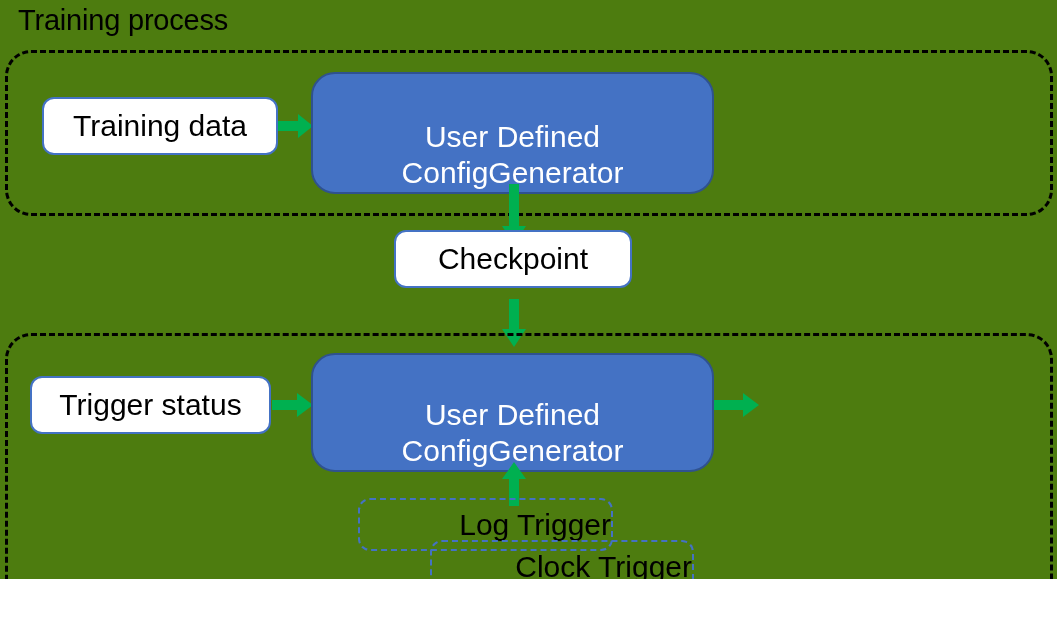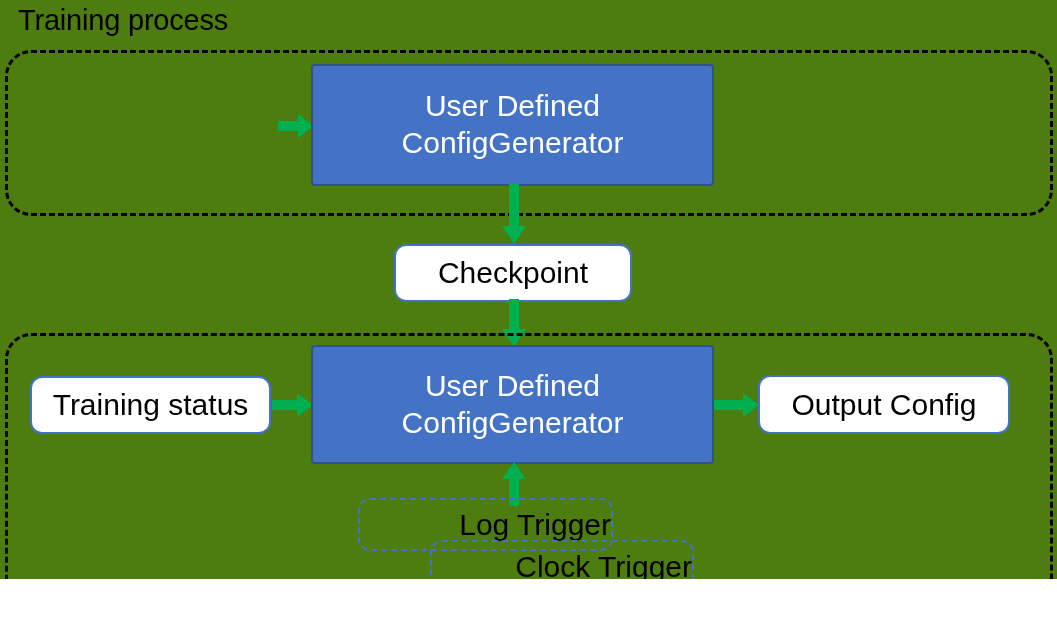--- a/index.html
+++ b/index.html
@@ -52,29 +52,30 @@
     line-height: 1.05;
     white-space: nowrap;
   }
 
   
   .node-blue {
     position: absolute;
     box-sizing: border-box;
     background: #4472C4;
     border: 2px solid #2F528F;
-    border-radius: 4px;
+    border-radius: 24px;
     display: flex;
     flex-direction: column;
     align-items: center;
-    justify-content: center;
+    justify-content: flex-end;
     color: #ffffff;
     font-size: 30px;
     line-height: 1.22;
     white-space: nowrap;
+    margin-top: 8px;
   }
 
   
   .node-trigger {
     position: absolute;
     box-sizing: border-box;
     background: transparent;
     border: 2px dashed #4472C4;
     border-radius: 12px;
     display: flex;
@@ -94,75 +95,75 @@
 </style>
 </head>
 <body>
 
 <div id="canvas">
 
   <div class="section-title" style="left:18px; top:6px;">Training process</div>
 
   <div class="process-container" style="left:5px; top:50px; width:1048px; height:166px;"></div>
 
+  <div class="node-box" style="left:42px; top:97px; width:236px; height:58px;">
+    <span>Training data</span>
+  </div>
 
   <div class="arrow" style="left:278px; top:112px;">
     <svg width="36" height="28" viewBox="0 0 36 28" aria-hidden="true">
       <path d="M0 9 L20 9 L20 2 L35 14 L20 26 L20 19 L0 19 Z" fill="#00B050"></path>
     </svg>
   </div>
 
   <div class="node-blue" style="left:311px; top:64px; width:403px; height:122px;">
     <span>User Defined</span>
     <span>ConfigGenerator</span>
   </div>
 
   <div class="arrow" style="left:500px; top:184px;">
     <svg width="28" height="62" viewBox="0 0 28 62" aria-hidden="true">
       <path d="M9 0 L19 0 L19 42 L26 42 L14 60 L2 42 L9 42 Z" fill="#00B050"></path>
     </svg>
   </div>
 
-  <div class="node-box" style="left:394px; top:244px; width:238px; height:58px;">
+  <div class="node-box" style="left:394px; top:230px; width:238px; height:58px;">
     <span>Checkpoint</span>
   </div>
 
   <div class="arrow" style="left:500px; top:299px;">
     <svg width="28" height="50" viewBox="0 0 28 50" aria-hidden="true">
       <path d="M9 0 L19 0 L19 30 L26 30 L14 48 L2 30 L9 30 Z" fill="#00B050"></path>
     </svg>
   </div>
 
 
   <div class="process-container" style="left:5px; top:333px; width:1048px; height:295px;"></div>
 
   <div class="node-box" style="left:30px; top:376px; width:241px; height:58px;">
-    <span>Training status</span>
+    <span>Trigger status</span>
   </div>
 
   <div class="arrow" style="left:272px; top:391px;">
     <svg width="42" height="28" viewBox="0 0 42 28" aria-hidden="true">
       <path d="M0 9 L25 9 L25 2 L41 14 L25 26 L25 19 L0 19 Z" fill="#00B050"></path>
     </svg>
   </div>
 
   <div class="node-blue" style="left:311px; top:345px; width:403px; height:119px;">
     <span>User Defined</span>
     <span>ConfigGenerator</span>
   </div>
 
   <div class="arrow" style="left:714px; top:391px;">
     <svg width="46" height="28" viewBox="0 0 46 28" aria-hidden="true">
       <path d="M0 9 L29 9 L29 2 L45 14 L29 26 L29 19 L0 19 Z" fill="#00B050"></path>
     </svg>
   </div>
 
-  <div class="node-box" style="left:758px; top:375px; width:252px; height:59px;">
-    <span>Output Config</span>
-  </div>
 
   <div class="arrow" style="left:500px; top:462px;">
     <svg width="28" height="45" viewBox="0 0 28 45" aria-hidden="true">
       <path d="M14 0 L26 17 L19 17 L19 44 L9 44 L9 17 L2 17 Z" fill="#00B050"></path>
     </svg>
   </div>
 
   <div class="node-trigger" style="left:358px; top:498px; width:255px; height:53px;">
     <span>Log Trigger</span>
   </div>

